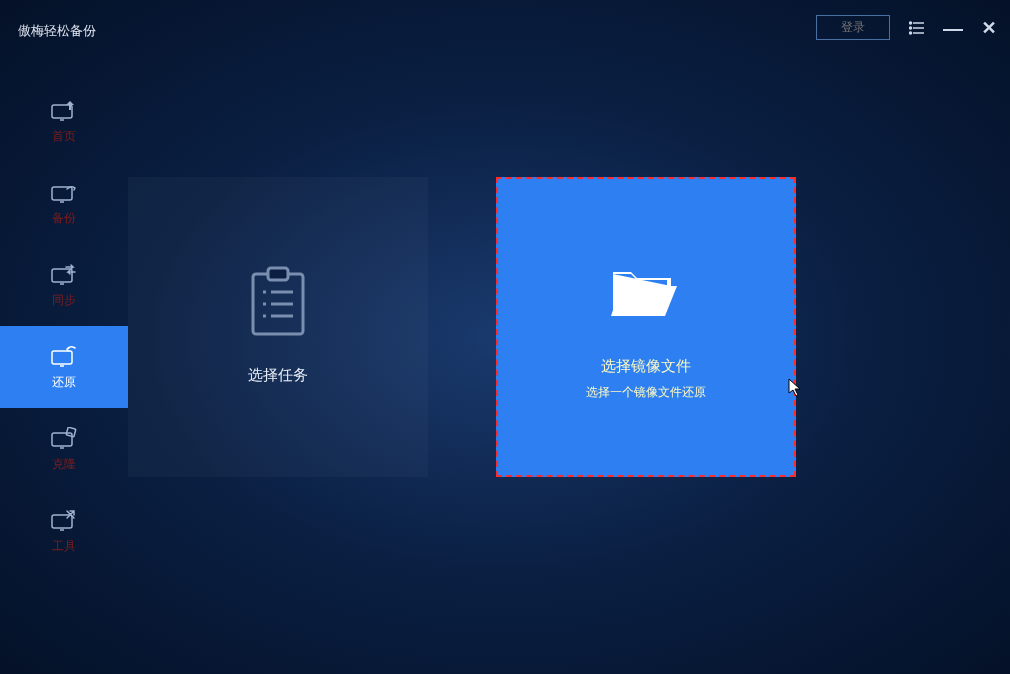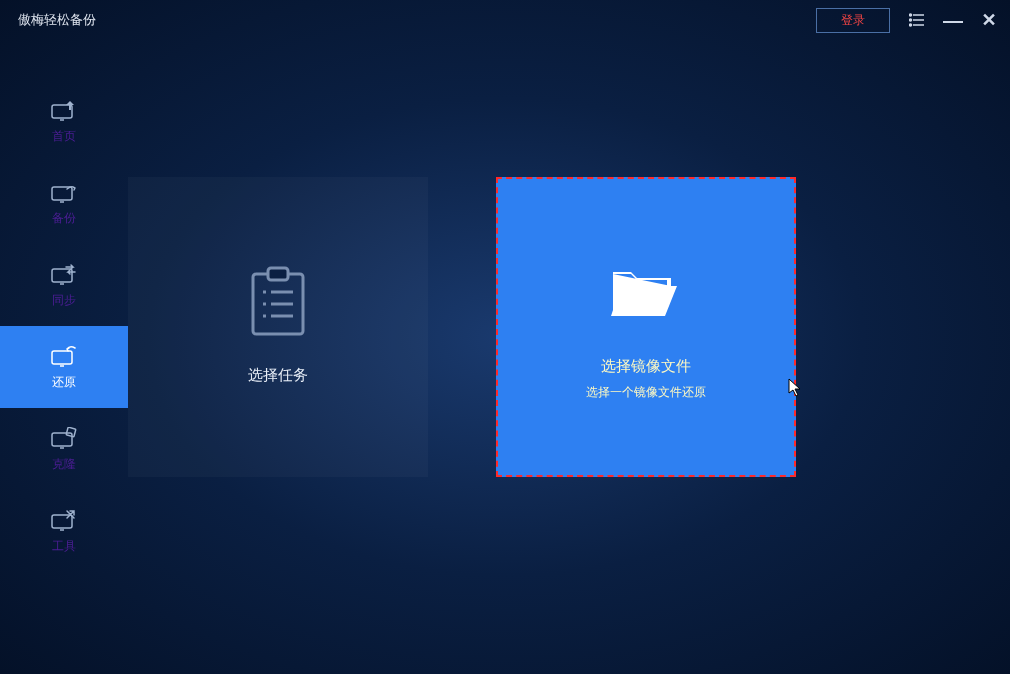--- a/index.html
+++ b/index.html
@@ -8,39 +8,39 @@
       height: 674px;
       background: radial-gradient(ellipse at center, #1a3a6e 0%, #0a1f42 50%, #041128 100%);
       font-family: "Microsoft YaHei", Arial, sans-serif;
       color: #cfd8e8;
       overflow: hidden;
       position: relative;
     }
     .titlebar {
       height: 40px;
       display: flex;
-      align-items: center;
+      align-items: flex-end;
       padding: 0 12px;
     }
     .app-title {
       font-size: 13px;
       color: #e0e6f0;
       margin-left: 6px;
     }
     .titlebar-right {
       margin-left: auto;
       display: flex;
       align-items: center;
       gap: 18px;
     }
     .login-btn {
       border: 1px solid #4a6fa5;
       padding: 3px 24px;
       font-size: 12px;
-      color: #ef4444;
+      color: #737373;
       background: transparent;
       cursor: pointer;
     }
     .menu-icon, .min-icon, .close-x {
       color: #cfd8e8;
       cursor: pointer;
       display: inline-flex;
       align-items: center;
       justify-content: center;
       width: 18px;
@@ -58,21 +58,21 @@
       flex-direction: column;
       padding-top: 40px;
     }
     .nav-item {
       display: flex;
       flex-direction: column;
       align-items: center;
       justify-content: center;
       height: 82px;
       cursor: pointer;
-      color: #4c1d95;
+      color: #7f1d1d;
       gap: 6px;
     }
     .nav-item.active {
       background: #2e80f2;
       color: #ffffff;
     }
     .nav-item .nav-label {
       font-size: 12px;
     }
     .nav-icon {

